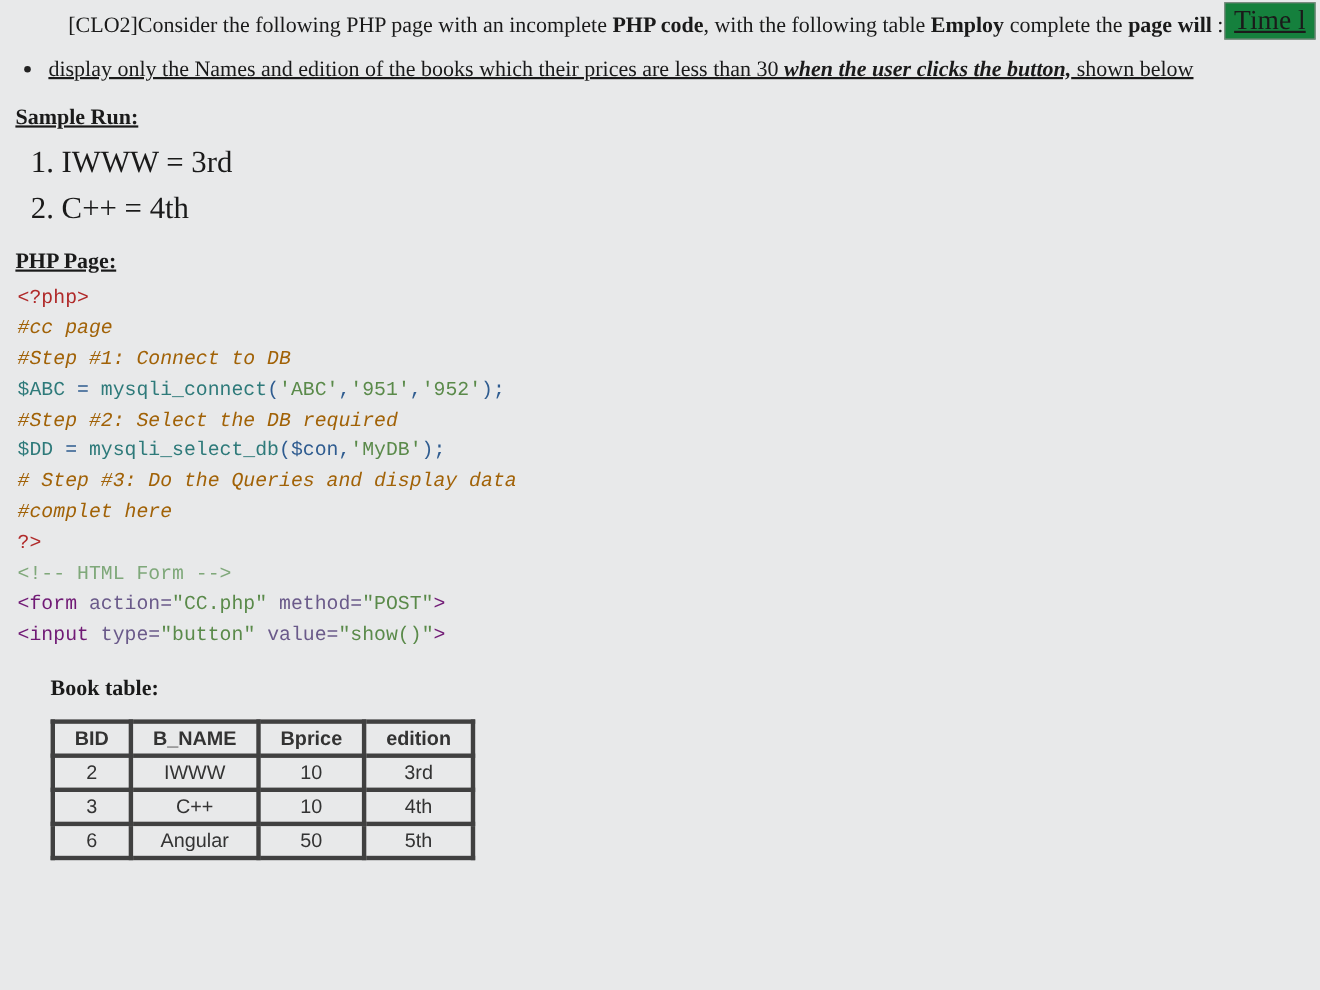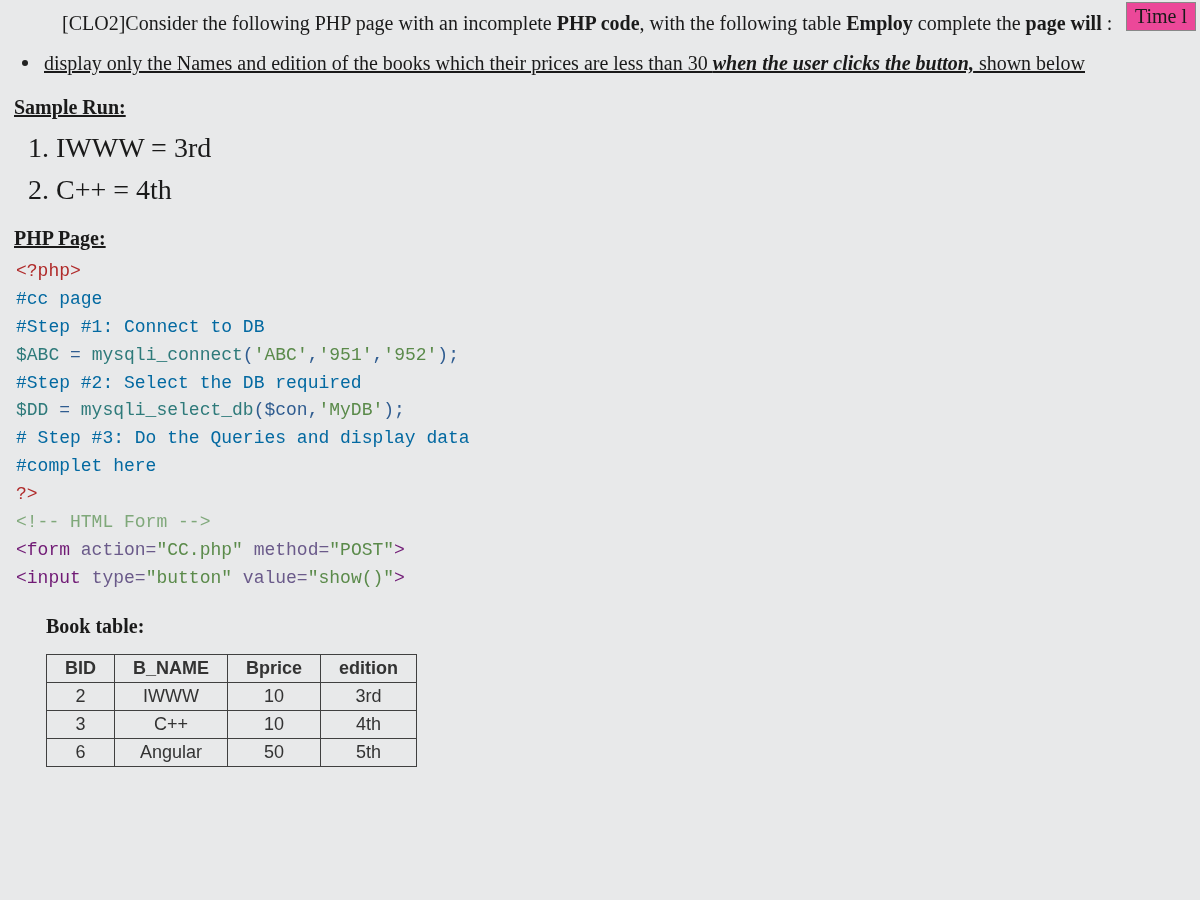--- a/index.html
+++ b/index.html
@@ -15,22 +15,23 @@
   .page {
     padding: 8px 14px 20px 14px;
     position: relative;
   }
   .time-box {
     position: absolute;
     top: 2px;
     right: 4px;
     border: 1px solid #888;
     padding: 2px 8px;
-    font-size: 20px;
-    background: #ec4899;
+    font-size: 25px;
+    background: #15803d;
+    text-decoration: underline;
   }
   .question-intro {
     font-size: 20px;
     line-height: 1.5;
     margin-right: 70px;
     margin-left: 48px;
   }
   .question-intro b { font-weight: bold; }
   .bullet-block {
     margin: 10px 0 18px 0;
@@ -64,40 +65,40 @@
   }
   .code-block {
     font-family: "Courier New", Courier, monospace;
     font-size: 18px;
     line-height: 1.55;
     white-space: pre;
     margin-left: 2px;
     margin-bottom: 22px;
   }
   .c-red     { color: #b02a2a; }
-  .c-olive   { color: #0369a1; }
+  .c-olive   { color: #a16207; font-style: italic; }
   .c-teal    { color: #2e7a7a; }
   .c-blue    { color: #2f5c90; }
   .c-green   { color: #5a8a4a; }
   .c-orange  { color: #701a75; }
   .c-purple  { color: #6a5a8a; }
   .c-ltgreen { color: #7fa87a; }
 
   .table-caption {
     font-size: 20px;
     font-weight: bold;
     margin: 8px 0 16px 32px;
   }
   table.book-table {
     border-collapse: collapse;
     margin-left: 32px;
   }
   table.book-table th,
   table.book-table td {
-    border: 1px solid #404040;
+    border: 4px solid #404040;
     padding: 3px 18px;
     text-align: center;
     font-size: 18px;
     font-family: Arial, Helvetica, sans-serif;
     color: #333;
     background: #e8e9ea;
   }
   table.book-table th {
     font-weight: bold;
   }

